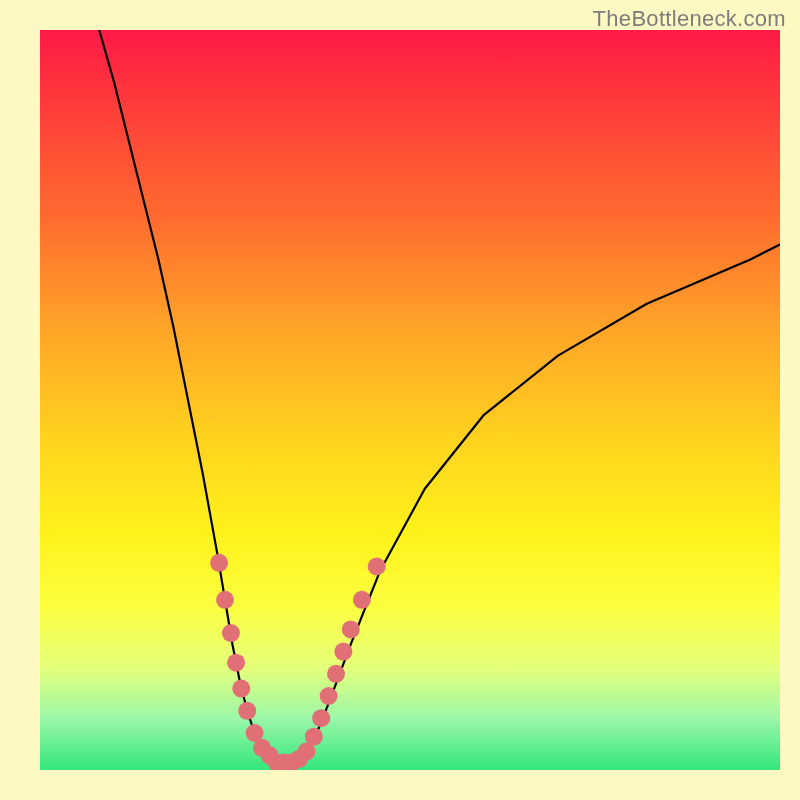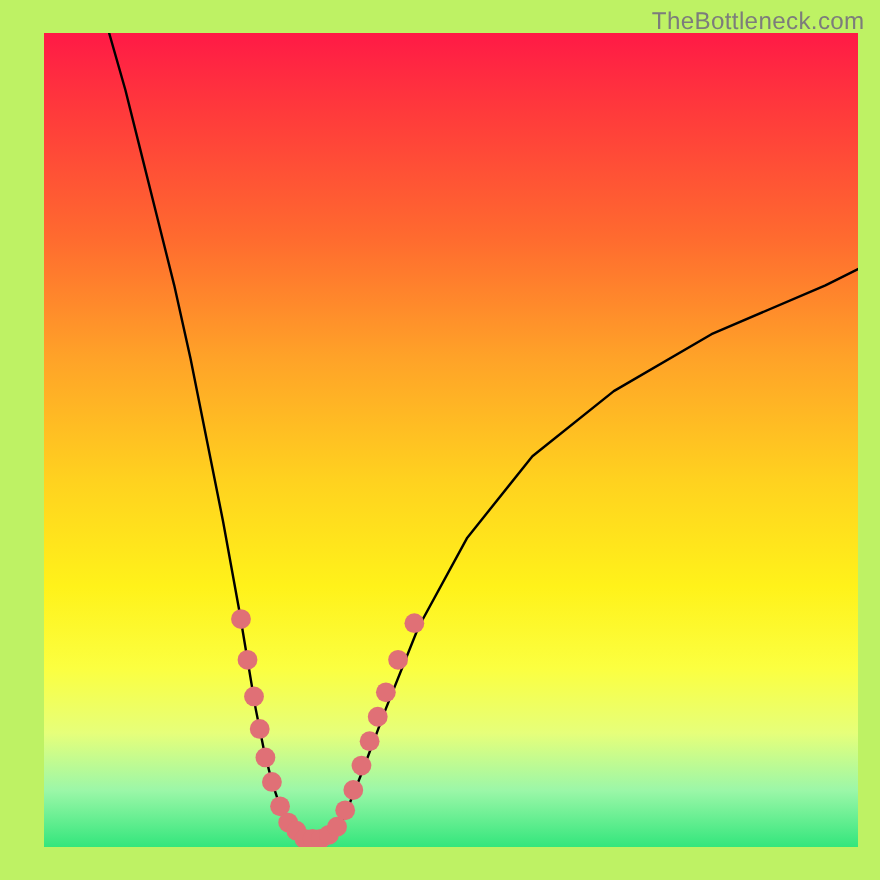--- a/index.html
+++ b/index.html
@@ -8,21 +8,21 @@
     width: 800px;
     height: 800px;
     overflow: hidden;
     background: #000;
     font-family: Arial, Helvetica, sans-serif;
   }
   .frame {
     position: relative;
     width: 800px;
     height: 800px;
-    background: #bef264;
+    background: #fef9c3;
   }
   .plot {
     position: absolute;
     left: 40px;
     top: 30px;
     width: 740px;
     height: 740px;
     background: linear-gradient(
       to bottom,
       #ff1a46 0%,

